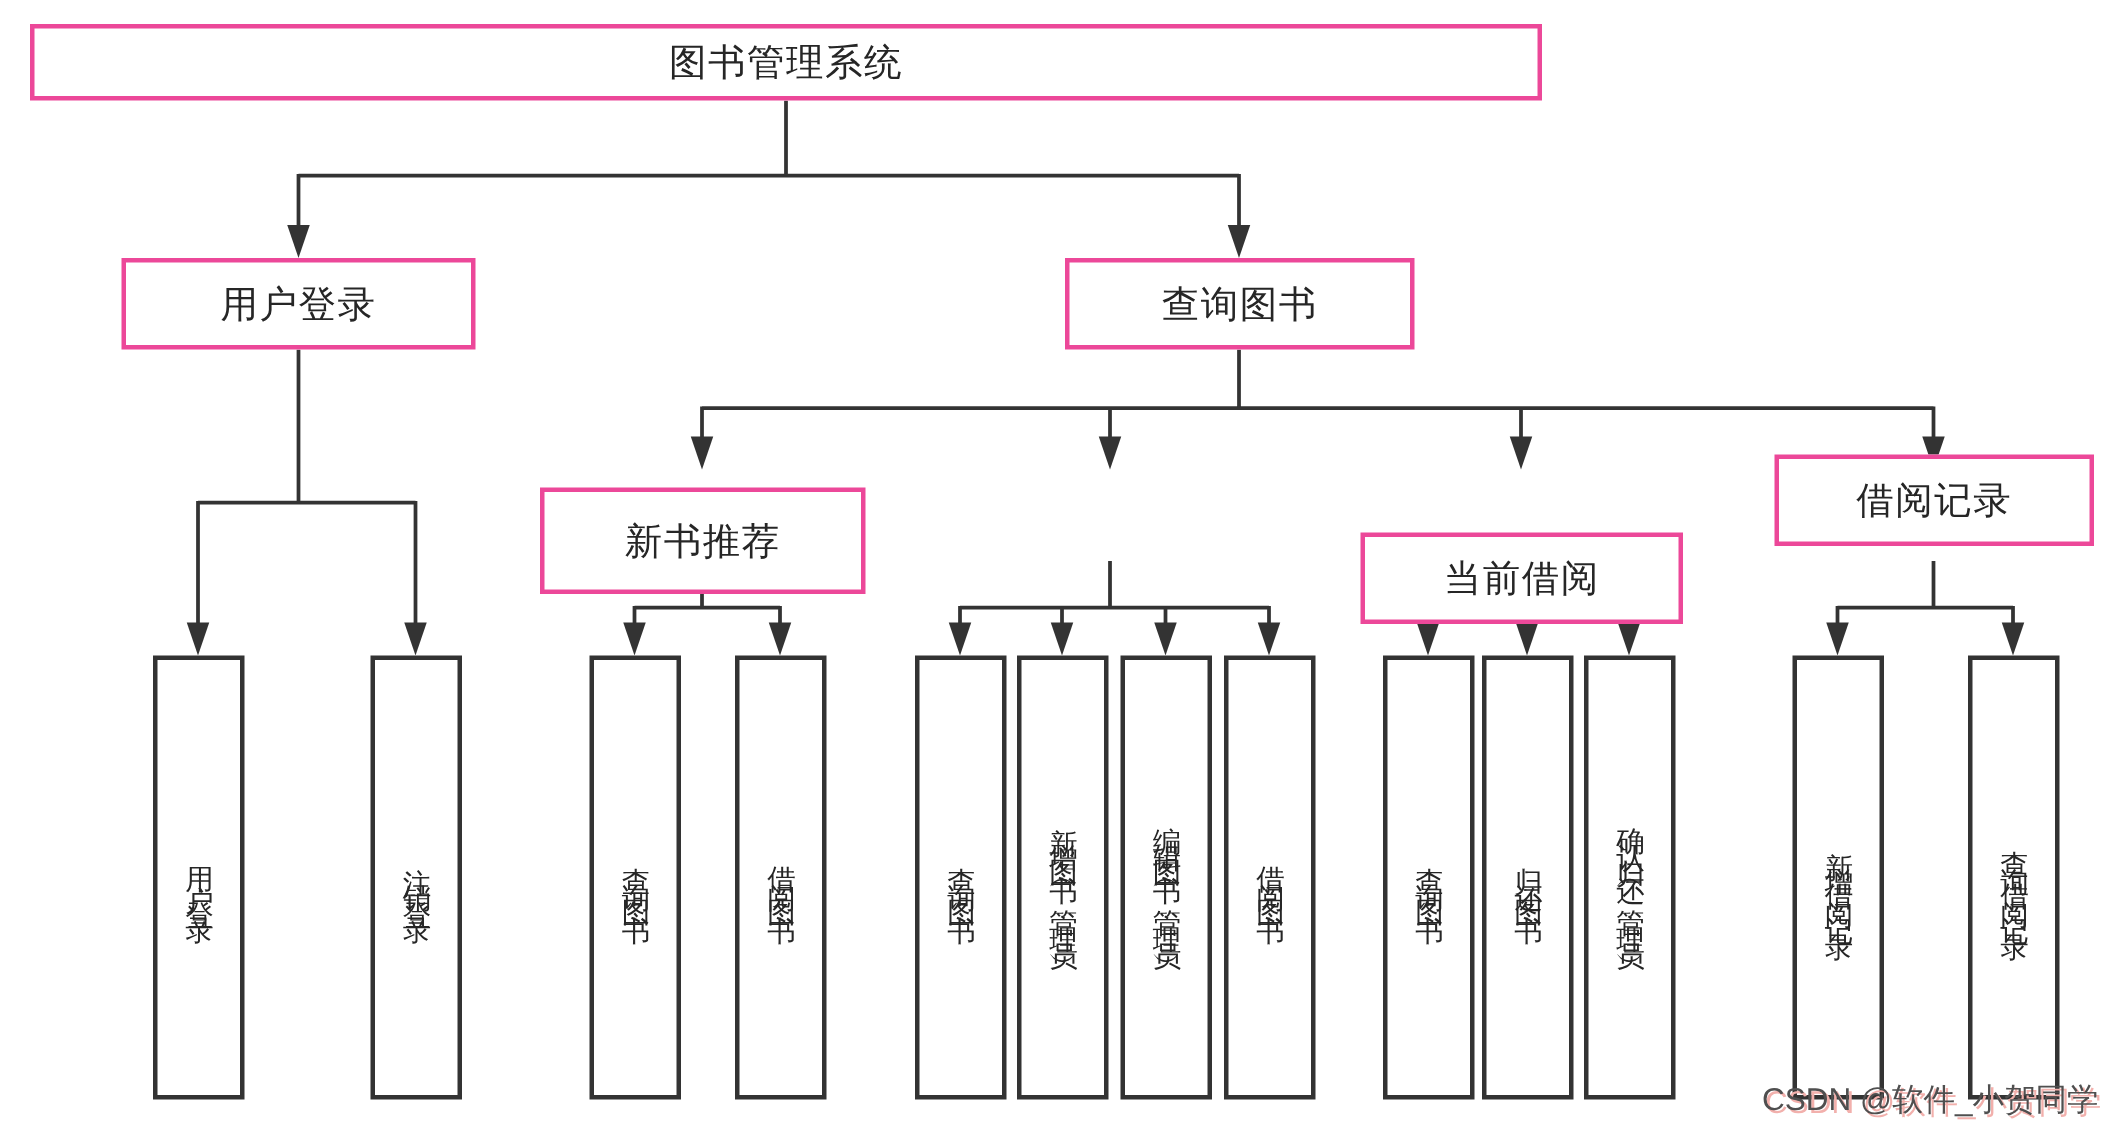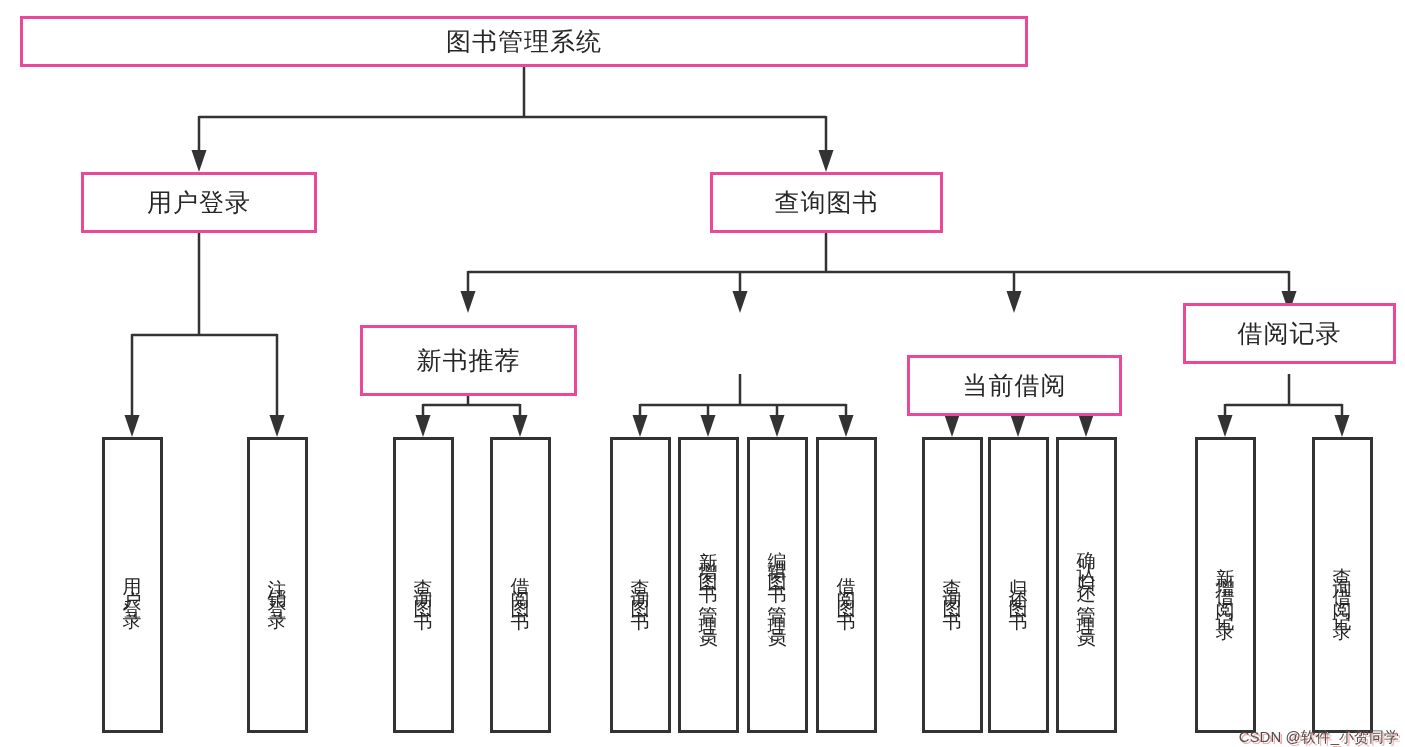--- a/index.html
+++ b/index.html
@@ -65,21 +65,21 @@
   .lf8  { left: 816px; }
   .lf9  { left: 922px; }
   .lf10 { left: 988px; }
   .lf11 { left: 1056px; }
   .lf12 { left: 1195px; }
   .lf13 { left: 1312px; }
   .watermark {
     position: absolute;
     right: 6px;
     bottom: 0px;
-    font-size: 15px;
+    font-size: 21px;
     color: #4f4f4f;
     text-shadow: 2px 2px 0 #f2b0ac;
     white-space: nowrap;
   }
 </style>
 </head>
 <body>
 
 <div class="canvas">
 

